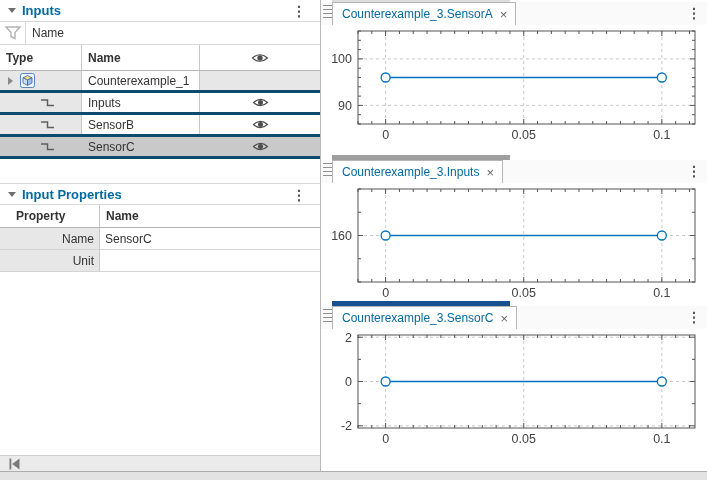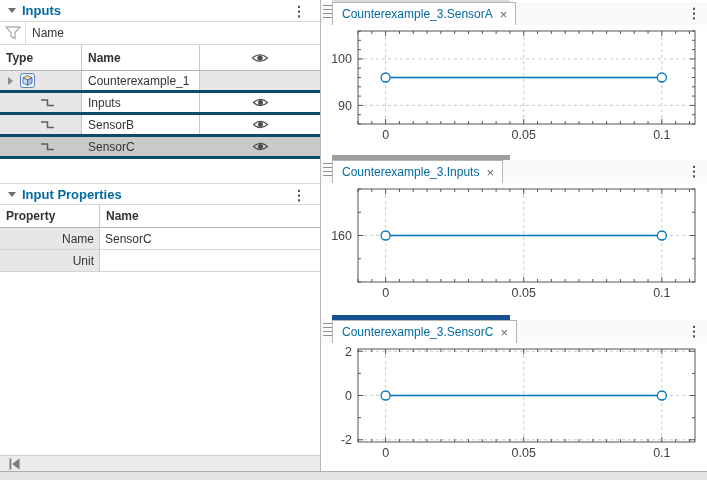--- a/index.html
+++ b/index.html
@@ -43,21 +43,21 @@
   .in-row .c2 { width:118px; border-right:1px solid #c8c8c8; background:#fff;
                 display:flex; align-items:center; padding-left:6px; }
   .in-row .c3 { flex:1; background:#e7e7e7; display:flex; align-items:center; justify-content:center; }
   .in-row.signal .c3 { background:#fff; }
   .in-row.selected .c1, .in-row.selected .c2, .in-row.selected .c3 { background:#c9c9c9; }
   .arrow-box { width:20px; display:flex; justify-content:center; }
 
   #props-header { margin-top:24px; border-top:1px solid #d9d9d9;text-align:right; }
   .ptbl-header { display:flex; height:23px; align-items:center; font-weight:bold;
                  border-bottom:1px solid #b5b5b5; }
-  .pcol1 { width:100px; padding-left:6px; border-right:1px solid #c8c8c8; height:100%;
+  .pcol1 { width:100px; padding-left:16px; border-right:1px solid #c8c8c8; height:100%;
            display:flex; align-items:center; }
   .pcol2 { flex:1; padding-left:6px; height:100%; display:flex; align-items:center; }
   .p-row { display:flex; height:22px; border-bottom:1px solid #d4d4d4; }
   .p-row .pc1 { width:100px; background:#e7e7e7; border-right:1px solid #c8c8c8;
                 display:flex; align-items:center; justify-content:flex-end; padding-right:5px; }
   .p-row .pc2 { flex:1; background:#fff; display:flex; align-items:center; padding-left:5px; }
 
   #left-scroll { position:absolute; left:0; bottom:0; width:320px; height:16px;
                  background:#ebebeb; border-top:1px solid #d0d0d0;
                  display:flex; align-items:center; }
@@ -388,21 +388,21 @@
             <text x="340.8524590163934" y="114" text-anchor="middle" font-size="12.5px" fill="#424242">0.1</text>
             <line x1="37" y1="52.5" x2="42" y2="52.5" stroke="#555555"></line>
             <line x1="369" y1="52.5" x2="374" y2="52.5" stroke="#555555"></line>
             <text x="31" y="57" text-anchor="end" font-size="12.5px" fill="#424242">160</text>
             <rect x="37" y="6" width="337" height="93" fill="none" stroke="#555555" stroke-width="1"></rect>
             <polyline points="64.62295081967213,52.5 340.8524590163934,52.5" fill="none" stroke="#0072BD" stroke-width="1.6"></polyline>
             <circle cx="64.62295081967213" cy="52.5" r="4.5" fill="#fff" stroke="#0072BD" stroke-width="1.3"></circle>
             <circle cx="340.8524590163934" cy="52.5" r="4.5" fill="#fff" stroke="#0072BD" stroke-width="1.3"></circle>
           </svg></div>
       </div>
-      <div class="chart-panel" style="top: 315px; height: 156px;">
+      <div class="chart-panel" style="top: 301px; height: 156px;">
         <div class="topbar" style="top: 0px; height: 5px; background: rgb(23, 80, 143);"></div>
         <div class="tabrow" style="top: 5px;">
           <span class="grip"></span>
           <div class="tab">
             <span class="tab-label">Counterexample_3.SensorC</span>
             <span class="tab-close">×</span>
           </div>
           <span class="panel-kebab">⋮</span>
         </div>
         <div class="plot-host" style="top: 28px; height: 128px;"><svg width="386" height="128" viewBox="0 0 386 128">

